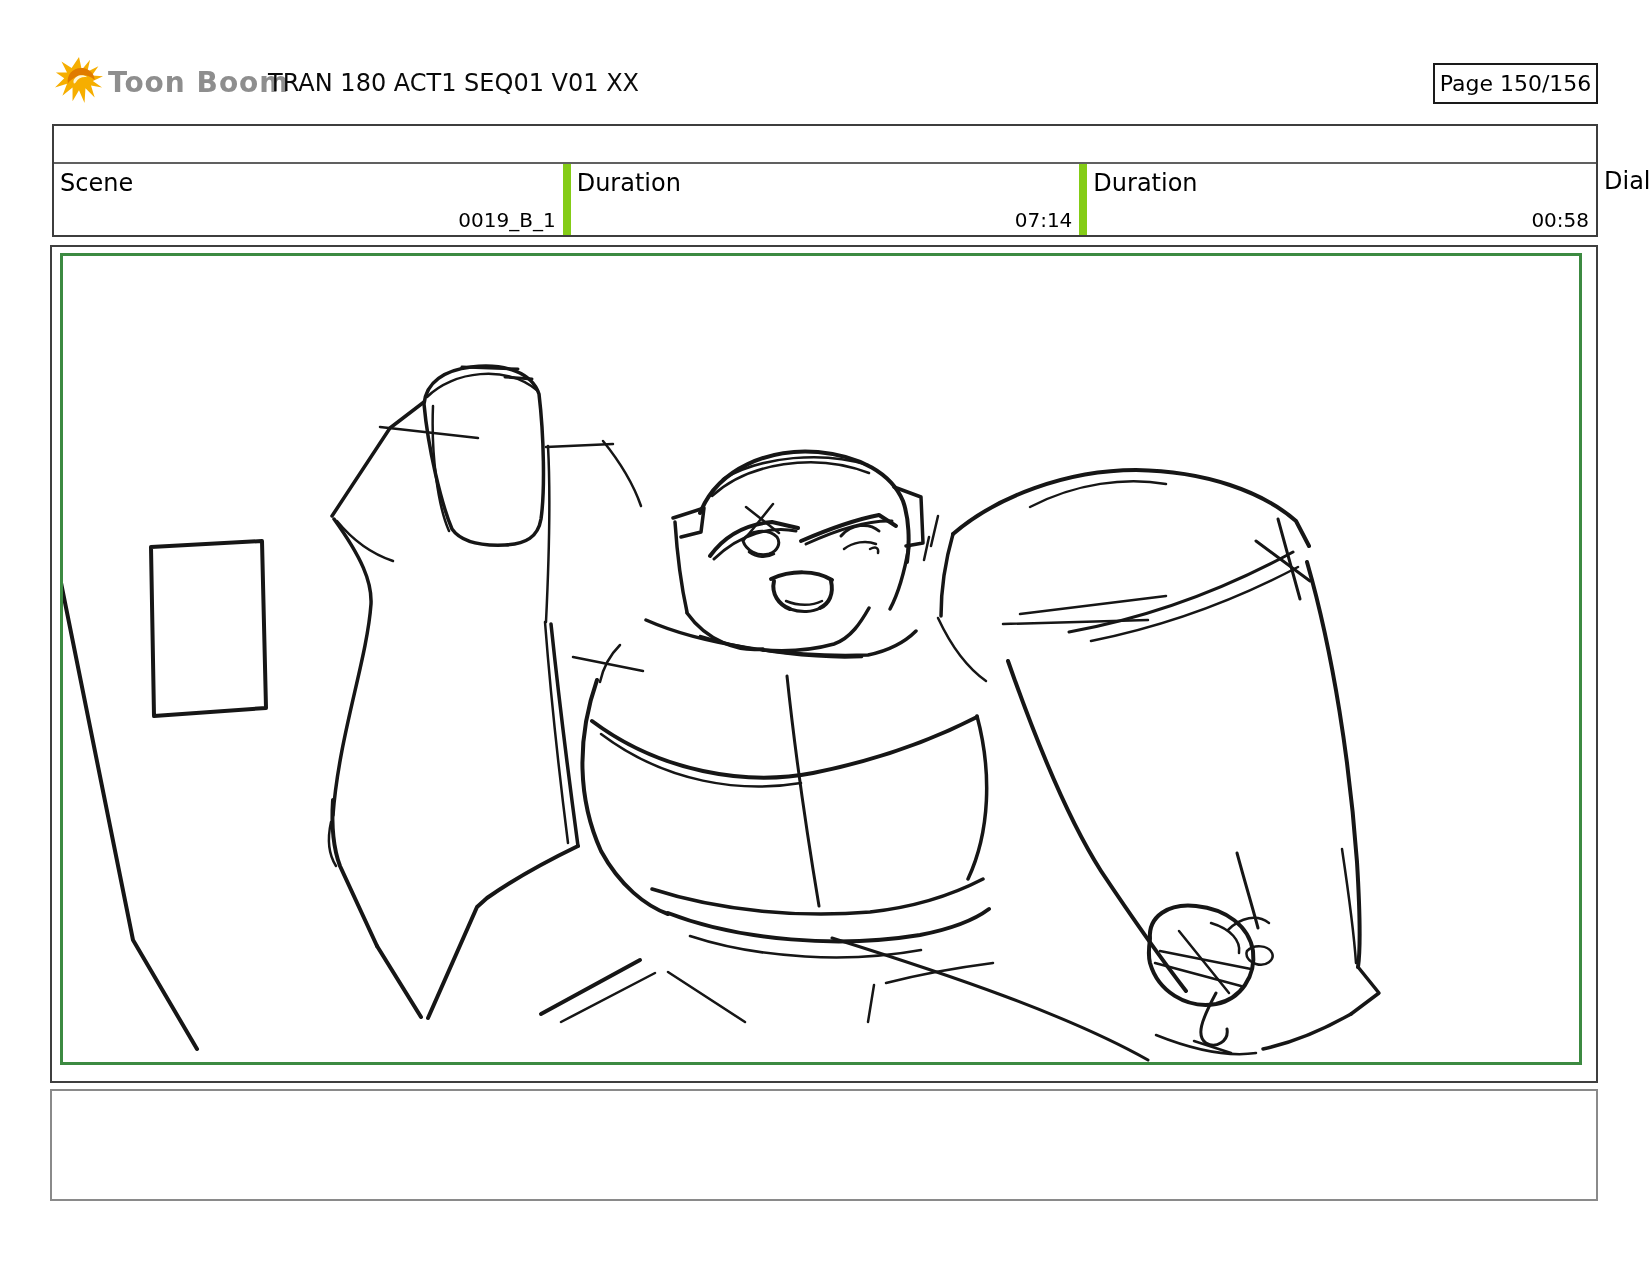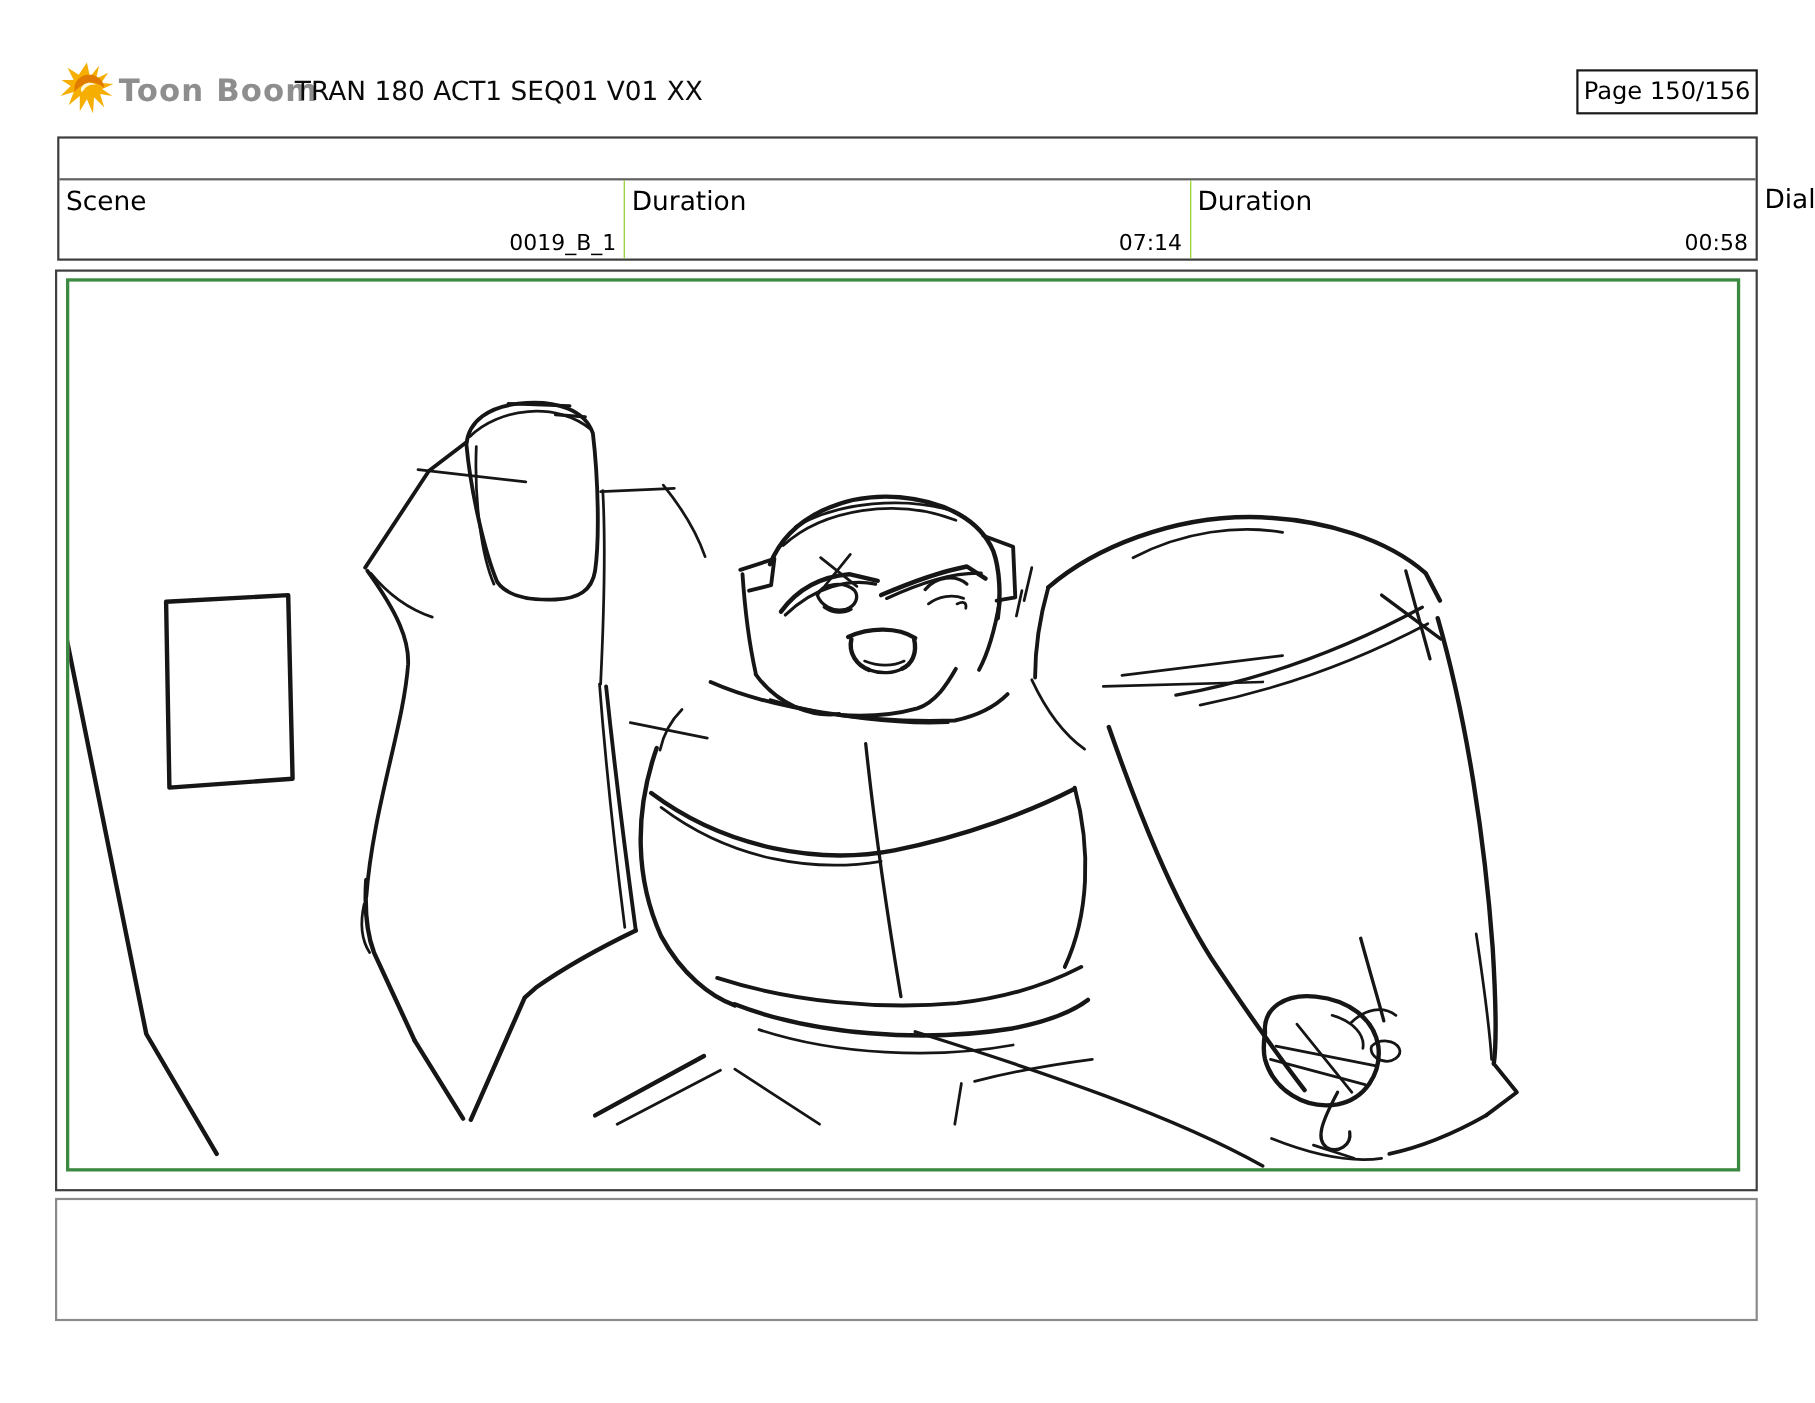--- a/index.html
+++ b/index.html
@@ -18,21 +18,21 @@
   .project-title{position:absolute;left:268px;top:69px;font-size:24px;color:#0a0a0a;white-space:nowrap;}
   .page-box{
     position:absolute;left:1433px;top:63px;width:161px;height:37px;border:2px solid #1a1a1a;
     display:flex;align-items:center;justify-content:center;font-size:22px;white-space:nowrap;
   }
 
   
   .info-table{position:absolute;left:52px;top:124px;width:1542px;height:109px;border:2px solid #3d3d3d;}
   .info-row-empty{height:36px;border-bottom:2px solid #606060;}
   .info-row-cells{display:flex;height:71px;}
-  .cell{flex:1 1 0;position:relative;border-right:1px solid #84cc16;}
+  .cell{flex:1 1 0;position:relative;border-right:8px solid #84cc16;}
   .cell:last-child{border-right:none;}
   .cell .label{position:absolute;top:5px;left:6px;font-size:24px;}
   .cell .value{position:absolute;bottom:3px;right:7px;font-size:20px;}
   .dialogue-clip{position:absolute;left:1604px;top:167px;font-size:24px;white-space:nowrap;}
 
   
   .panel-frame{position:absolute;left:50px;top:245px;width:1544px;height:834px;border:2px solid #3f3f3f;background:#fff;}
   .green-frame{position:absolute;left:8px;top:6px;width:1516px;height:806px;border:3px solid #3c8a41;background:#fff;}
   .green-frame svg{position:absolute;left:0;top:0;width:100%;height:100%;display:block;}
 

